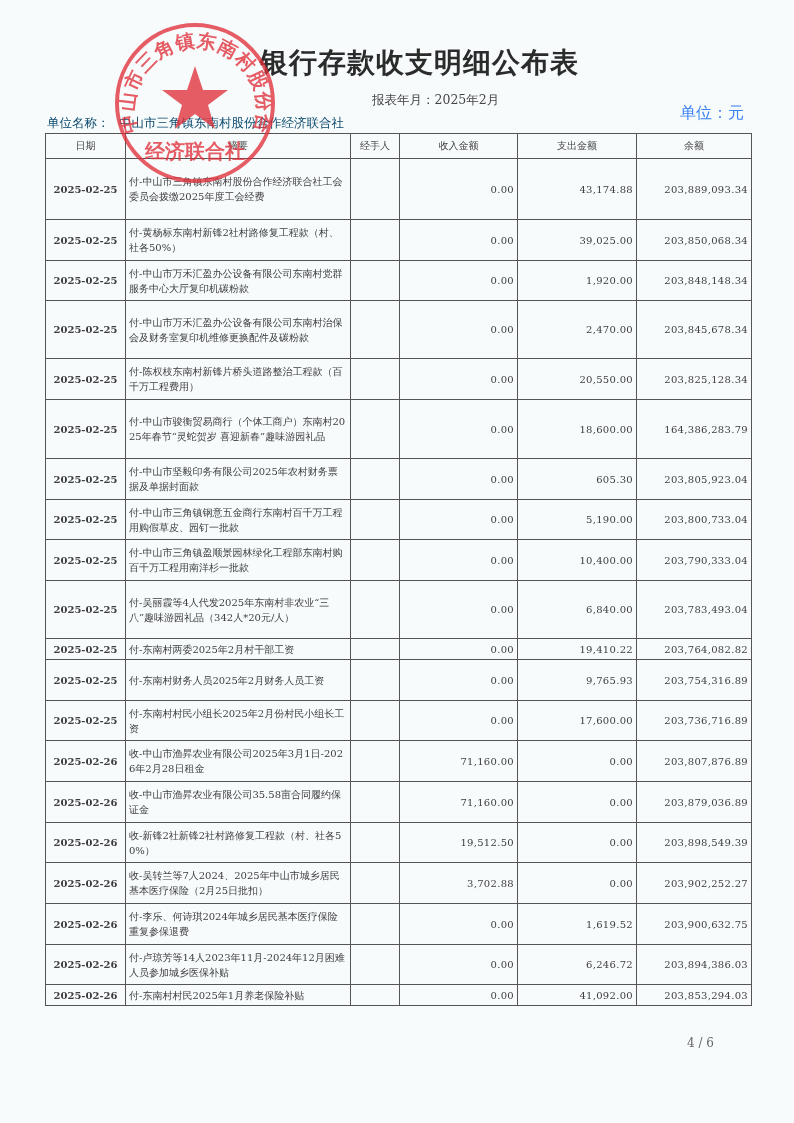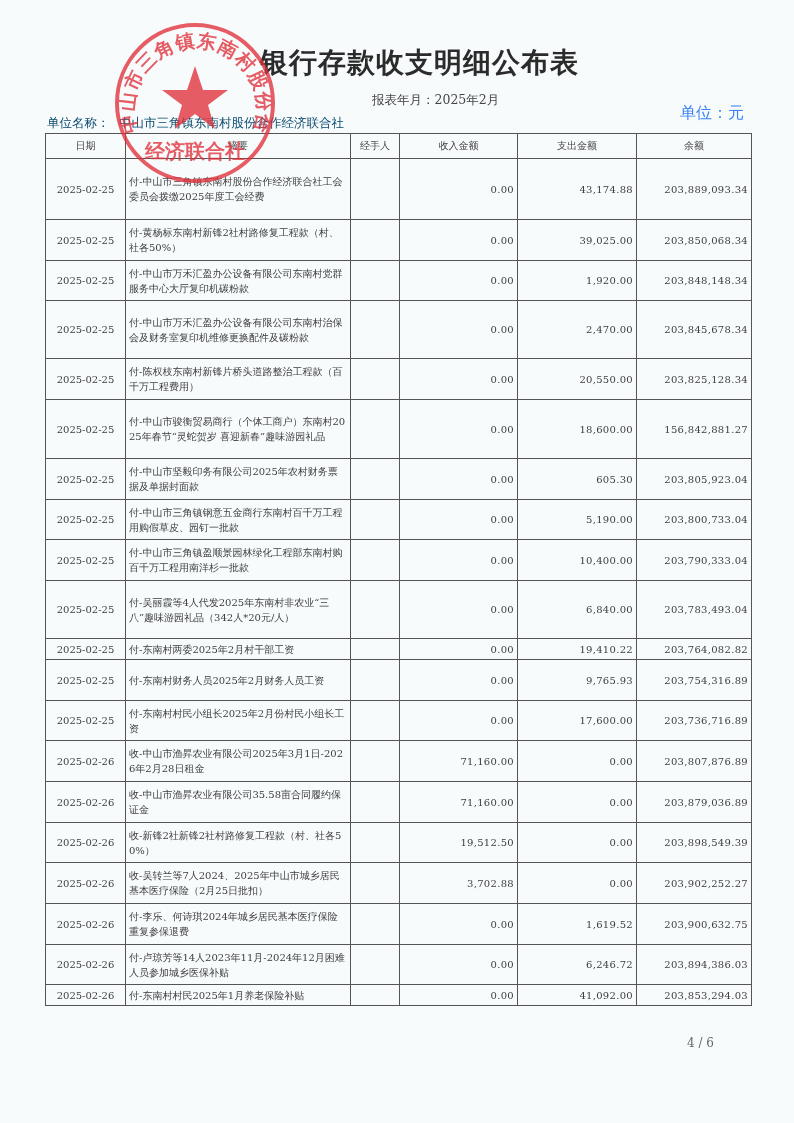--- a/index.html
+++ b/index.html
@@ -28,21 +28,21 @@
   }
   table.ledger {
     position: absolute; left: 45px; top: 133px; width: 706px;
     border-collapse: collapse; table-layout: fixed;
     font-size: 10px; color: #3d3d3d;
   }
   table.ledger th, table.ledger td {
     border: 1px solid #555; padding: 0 3px; vertical-align: middle;
   }
   table.ledger th { height: 24px; font-weight: normal; text-align: center; color: #444; }
-  td.date { text-align: center; white-space: nowrap; }
+  td.date { text-align: center; white-space: nowrap; font-weight: bold; }
   td.summary { text-align: left; line-height: 15px; padding: 0 4px; word-break: break-all; }
   td.num { text-align: right; vertical-align: bottom; padding-bottom: 3px; white-space: nowrap; letter-spacing: 0.3px; }
   td.handler { }
   .page-number {
     position: absolute; left: 687px; top: 1036px; font-size: 12px; color: #666; white-space: nowrap;
   }
   .stamp {
     position: absolute; left: 110px; top: 18px; width: 170px; height: 170px; pointer-events: none; opacity: 0.78;
   }
 </style>
@@ -122,21 +122,21 @@
         <td class="num">0.00</td>
         <td class="num">20,550.00</td>
         <td class="num">203,825,128.34</td>
       </tr>
       <tr style="height:59px">
         <td class="date">2025-02-25</td>
         <td class="summary">付-中山市骏衡贸易商行（个体工商户）东南村2025年春节“灵蛇贺岁 喜迎新春”趣味游园礼品</td>
         <td class="handler"></td>
         <td class="num">0.00</td>
         <td class="num">18,600.00</td>
-        <td class="num">156,842,881.27</td>
+        <td class="num">164,386,283.79</td>
       </tr>
       <tr style="height:41px">
         <td class="date">2025-02-25</td>
         <td class="summary">付-中山市坚毅印务有限公司2025年农村财务票据及单据封面款</td>
         <td class="handler"></td>
         <td class="num">0.00</td>
         <td class="num">605.30</td>
         <td class="num">203,805,923.04</td>
       </tr>
       <tr style="height:40px">

